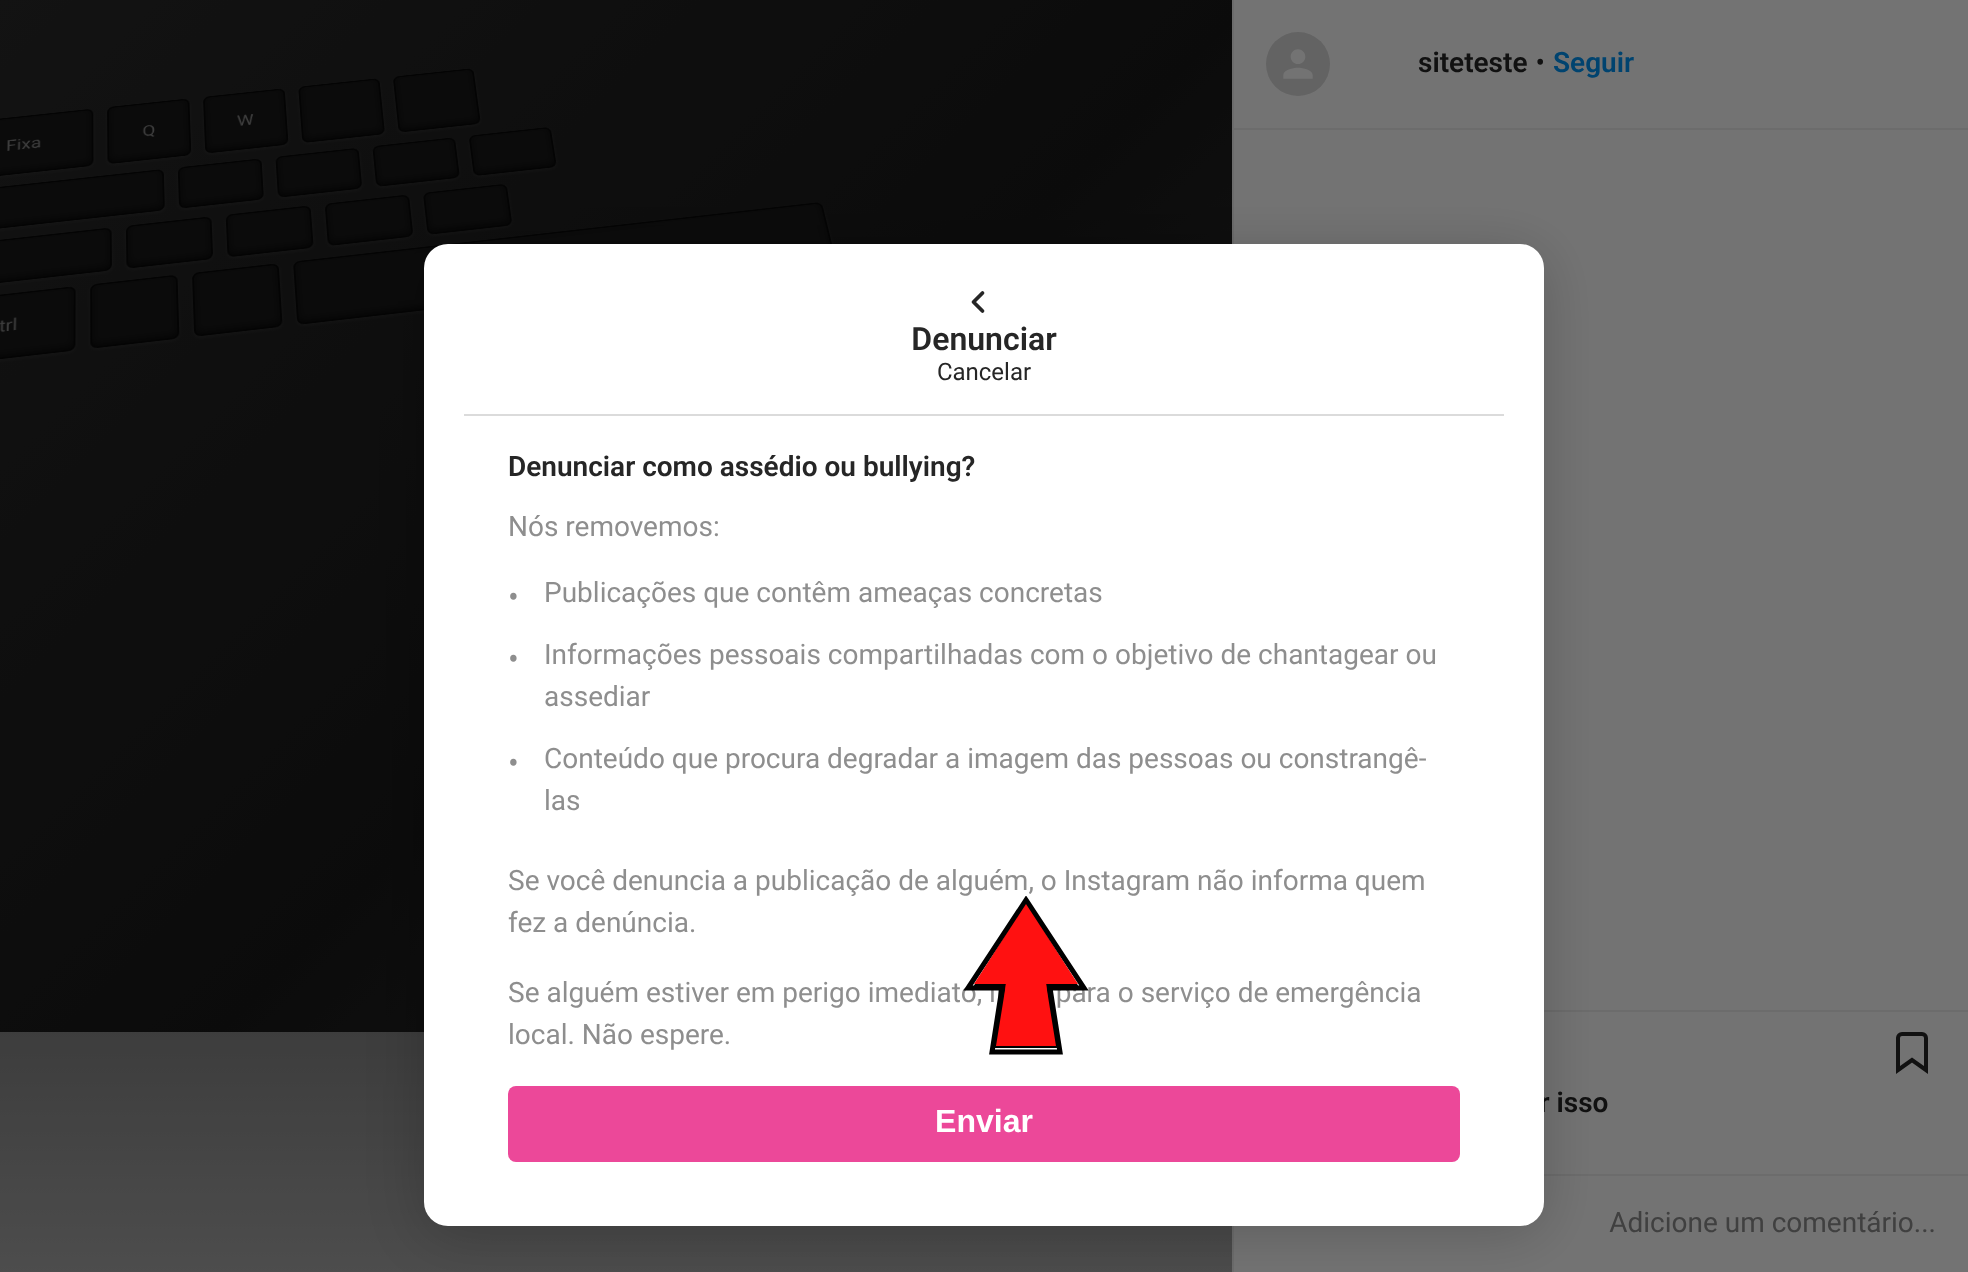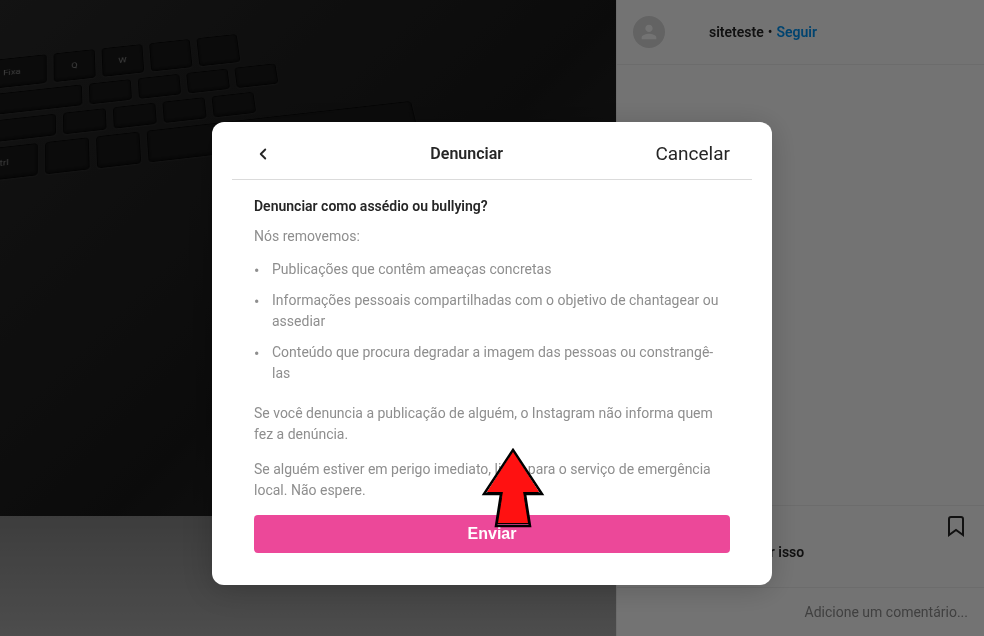--- a/index.html
+++ b/index.html
@@ -135,36 +135,37 @@
       padding: 16px 0 20px;
       box-shadow: 0 4px 30px rgba(0,0,0,0.2);
     }
     .modal-header {
       display: flex;
       align-items: center;
       justify-content: space-between;
       padding: 4px 22px 14px;
       margin: 0 20px;
       border-bottom: 1px solid #dbdbdb;
+      flex-direction: column;
     }
     .back-btn {
       cursor: pointer;
       width: 24px;
       display: flex;
       align-items: center;
     }
     .modal-title {
       font-size: 16px;
       font-weight: 600;
       color: #262626;
       flex: 1;
       text-align: center;
     }
     .cancel-btn {
-      font-size: 19px;
+      font-size: 12px;
       color: #262626;
       cursor: pointer;
     }
     .modal-content {
       padding: 18px 42px 12px;
     }
     .question {
       font-size: 14px;
       font-weight: 600;
       color: #262626;

